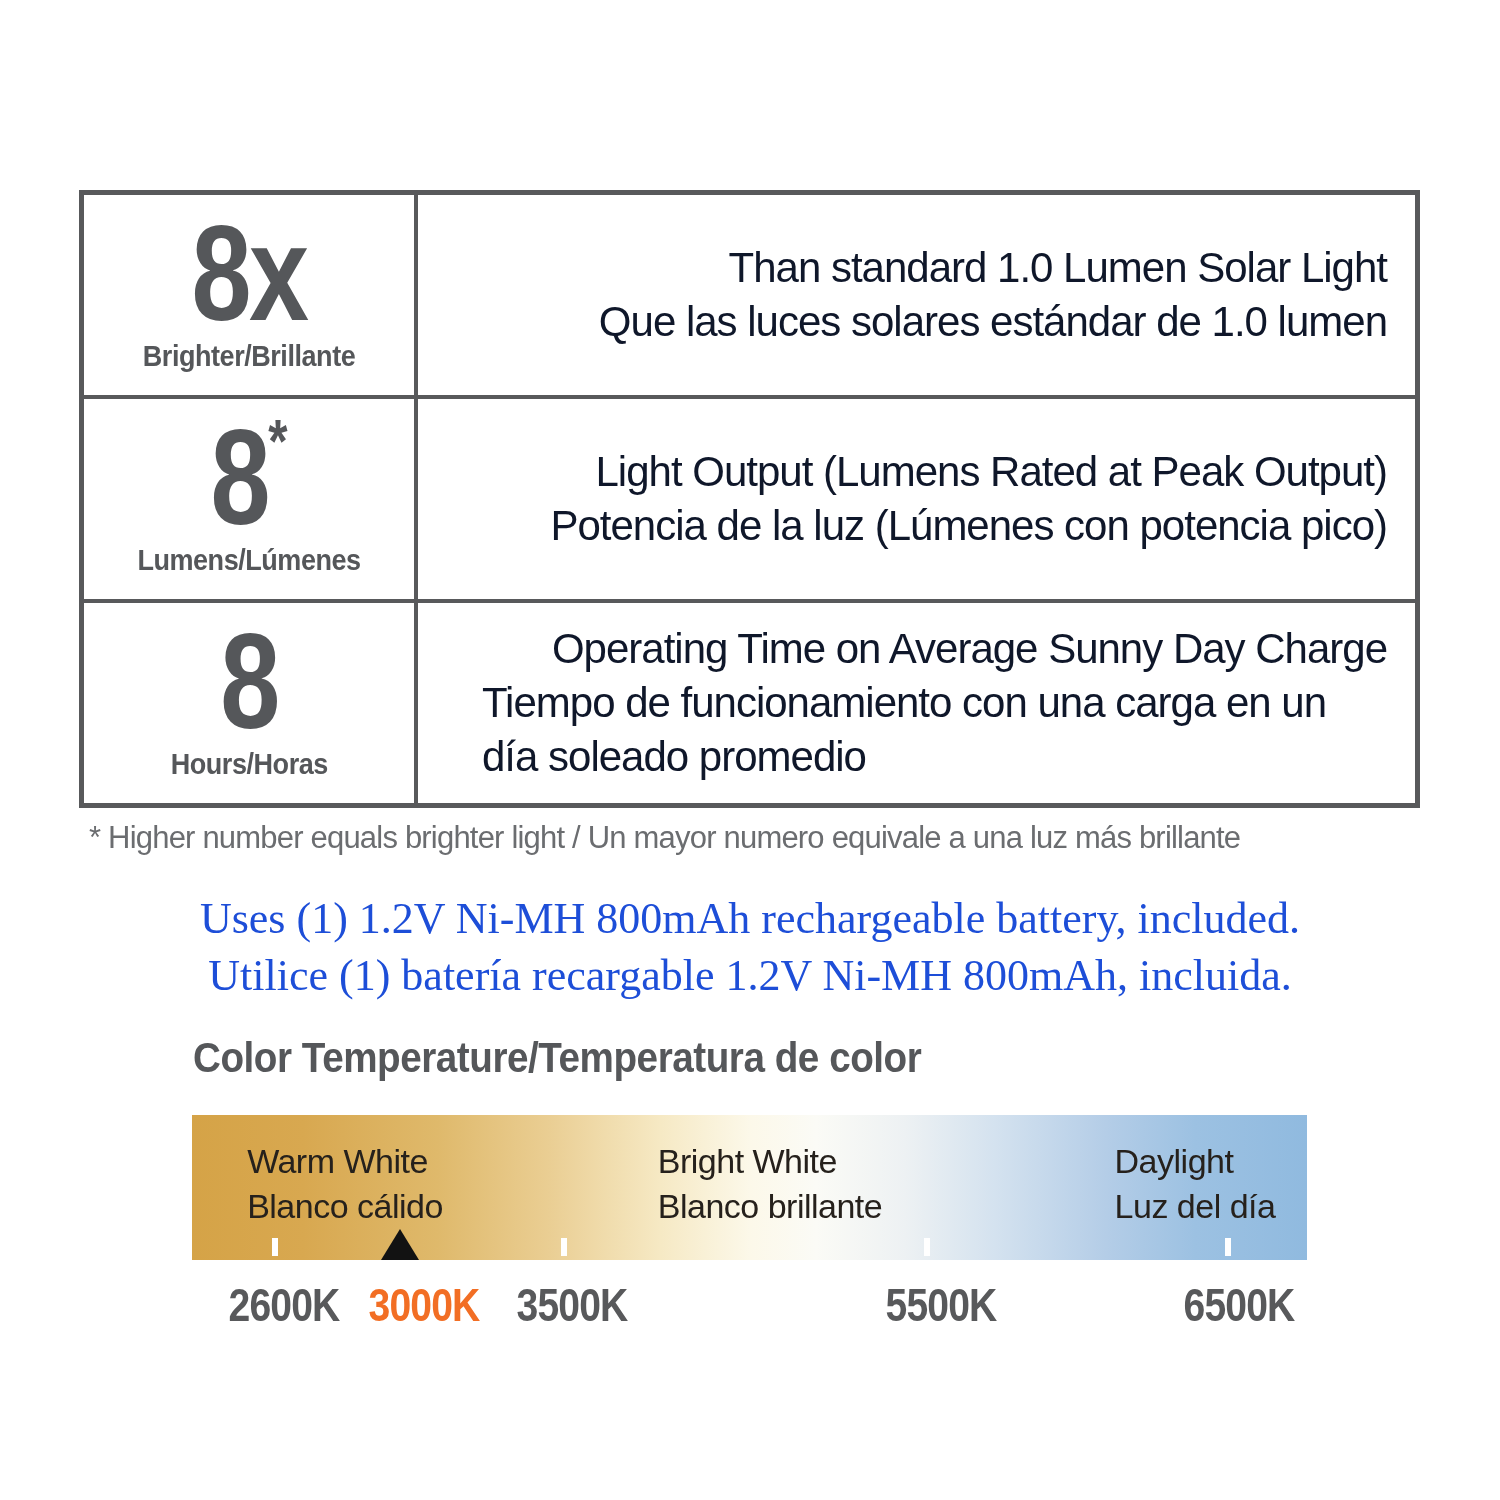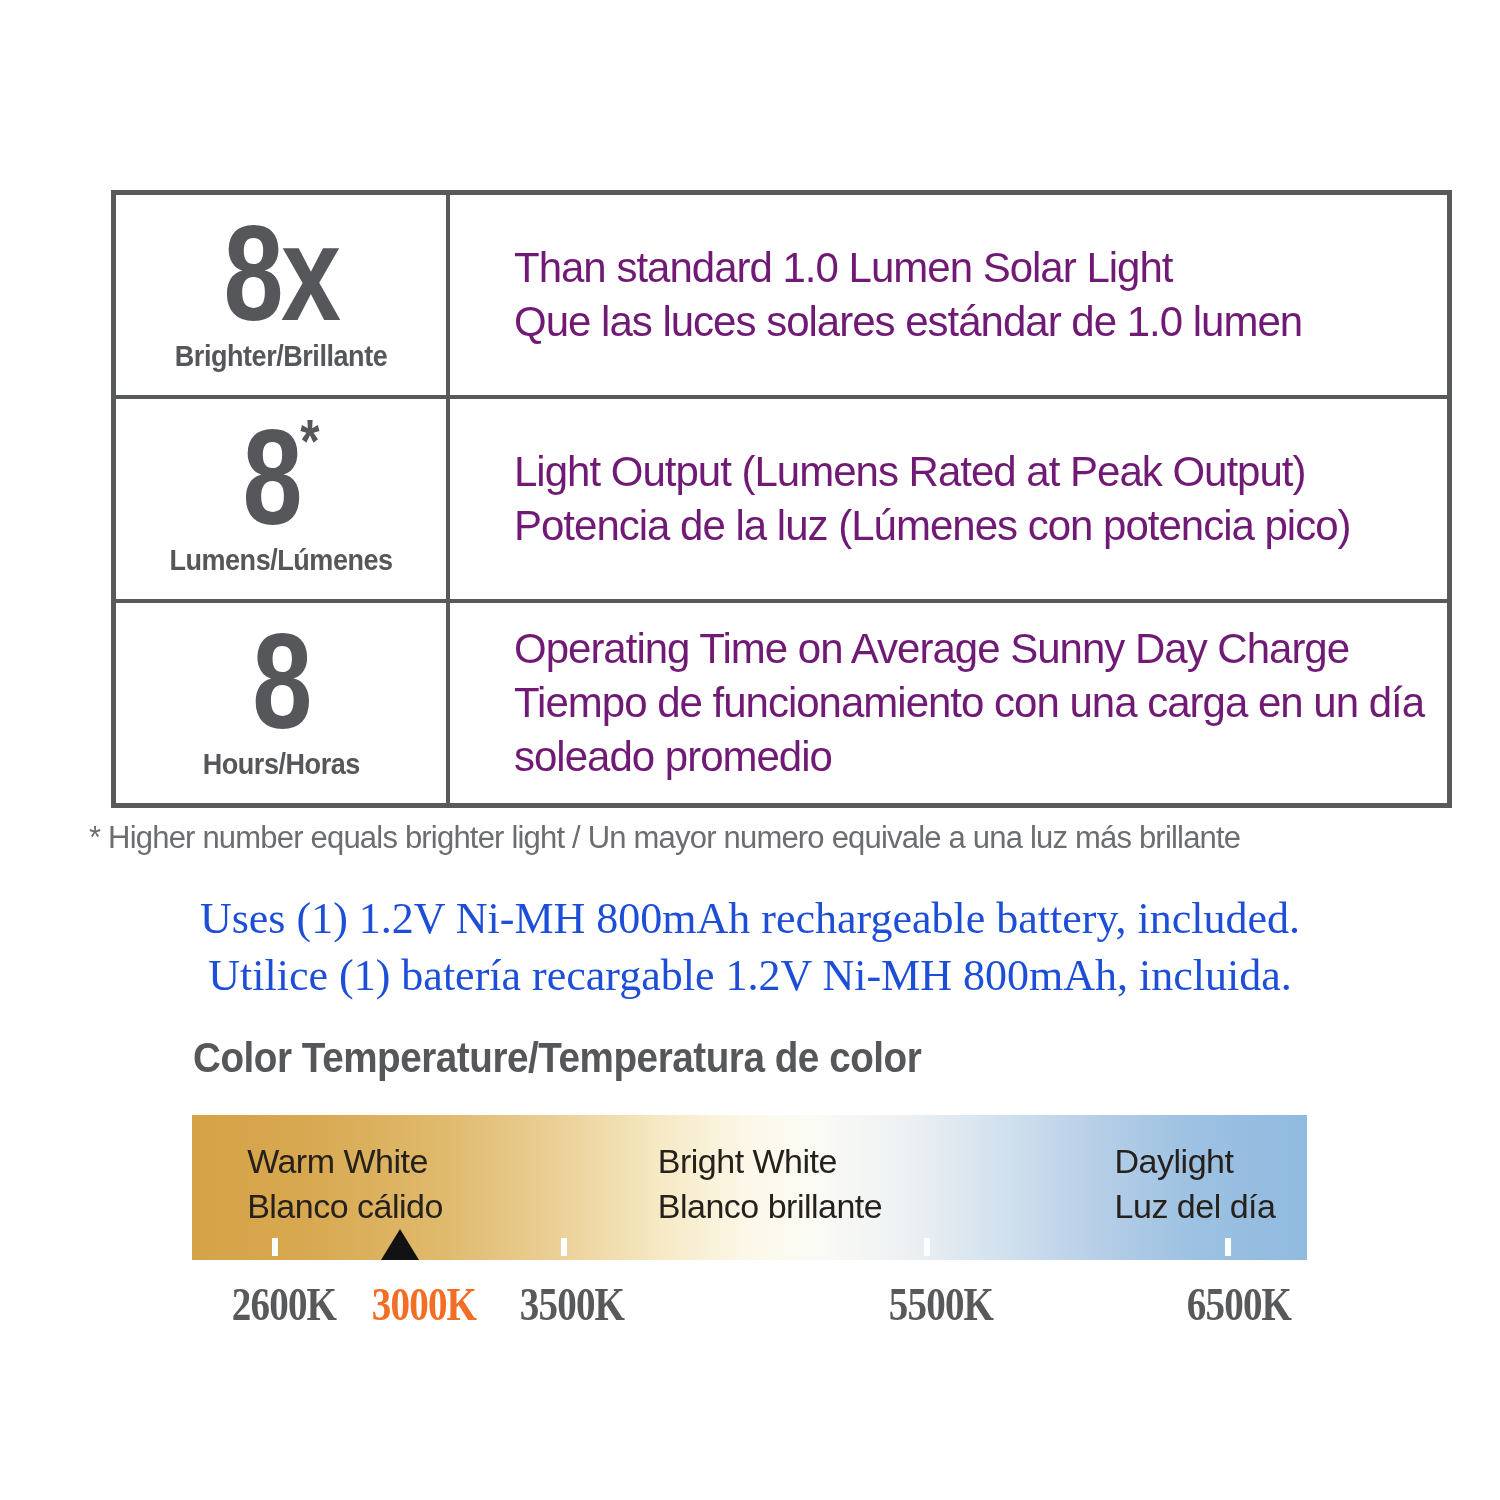--- a/index.html
+++ b/index.html
@@ -4,39 +4,39 @@
 <style>
   html,body{margin:0;padding:0;background:#fff;}
   #canvas{
     position:relative;width:1500px;height:1500px;background:#ffffff;overflow:hidden;
     font-family:"Liberation Sans",sans-serif;
   }
 
   
   .spec-table{
     position:absolute;left:79px;top:190px;width:1341px;height:618px;
-    border:5px solid #58595B;box-sizing:border-box;display:flex;flex-direction:column;margin-left:32px;
+    border:5px solid #58595B;box-sizing:border-box;display:flex;flex-direction:column;
   }
   .t-row{flex:1 1 0;display:flex;min-height:0;}
   .t-row + .t-row{border-top:4px solid #58595B;}
   .cell-val{
     width:334px;border-right:4px solid #58595B;box-sizing:border-box;
     display:flex;flex-direction:column;align-items:center;justify-content:center;
   }
   .bignum{display:inline-block;transform:scaleX(0.8);line-height:0.85;white-space:nowrap;}
   .bignum .num{font-size:135px;font-weight:bold;color:#55575A;letter-spacing:-3px;}
   .bignum .sup{font-size:62px;font-weight:bold;color:#55575A;vertical-align:top;position:relative;top:-6px;}
   .unitlbl{
     margin-top:8px;font-size:30px;font-weight:bold;color:#55575A;letter-spacing:-0.5px;
     transform:scaleX(0.9);
   }
   .cell-desc{
     flex:1;display:flex;flex-direction:column;justify-content:center;
-    padding-left:64px;box-sizing:border-box;
-    font-size:42px;color:#701a75;letter-spacing:-1px;line-height:1.28;
+    padding-left:64px;padding-right:28px;box-sizing:border-box;
+    font-size:42px;color:#0f172a;letter-spacing:-1px;line-height:1.28;align-items:flex-end;
   }
 
   
   .footnote{
     position:absolute;left:78px;top:820px;width:1390px;
     font-size:31px;color:#6B6D70;letter-spacing:-0.8px;margin-left:11px;
   }
 
   
   .battery{
@@ -67,21 +67,21 @@
   .tick{position:absolute;bottom:4px;width:6px;height:18px;background:#ffffff;}
   .tick.t1{left:80px;}
   .tick.t2{left:369px;}
   .tick.t3{left:732px;}
   .tick.t4{left:1033px;}
   .marker{
     position:absolute;bottom:0;left:189px;width:0;height:0;
     border-left:19px solid transparent;border-right:19px solid transparent;
     border-bottom:31px solid #121212;
   }
-  .scale{position:absolute;left:192px;top:1278px;width:1115px;height:60px;font-family:Liberation Serif, serif;}
+  .scale{position:absolute;left:192px;top:1278px;width:1115px;height:60px;}
   .sl{
     position:absolute;top:0;transform:translateX(-50%) scaleX(0.85);
     font-size:46px;font-weight:bold;color:#58595B;letter-spacing:-1px;white-space:nowrap;
   }
   .sl.s1{left:92px;}
   .sl.s2{left:232px;}
   .sl.s3{left:380px;}
   .sl.s4{left:749px;}
   .sl.s5{left:1047px;}
   .sl.highlight{color:#F26E24;}

